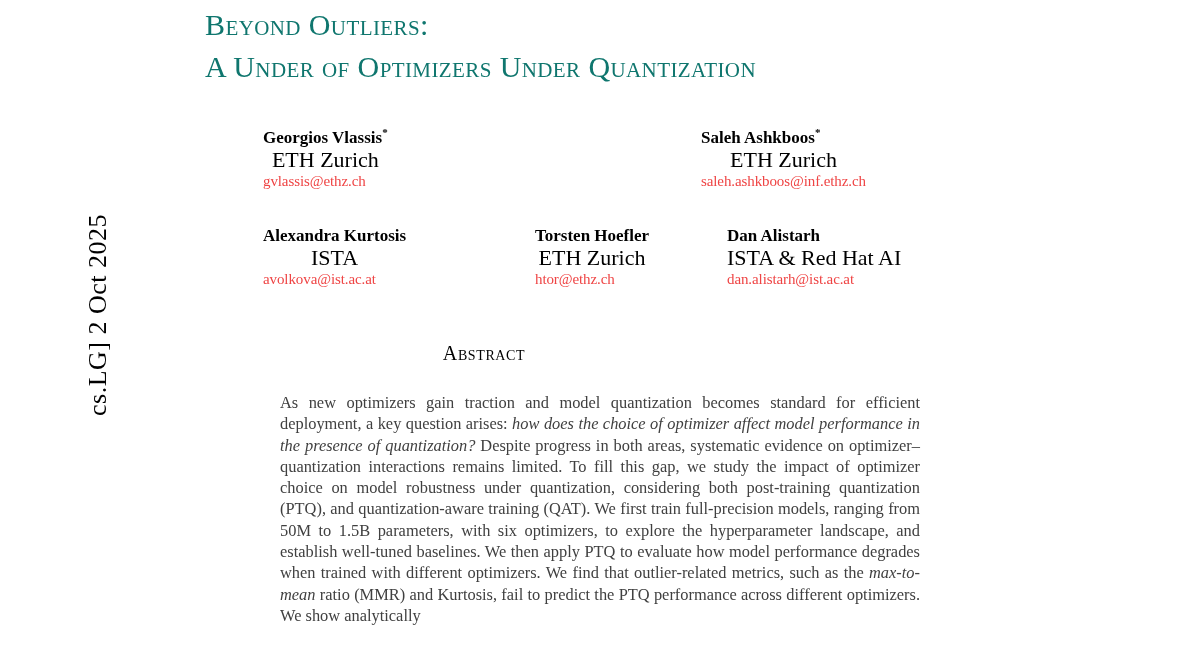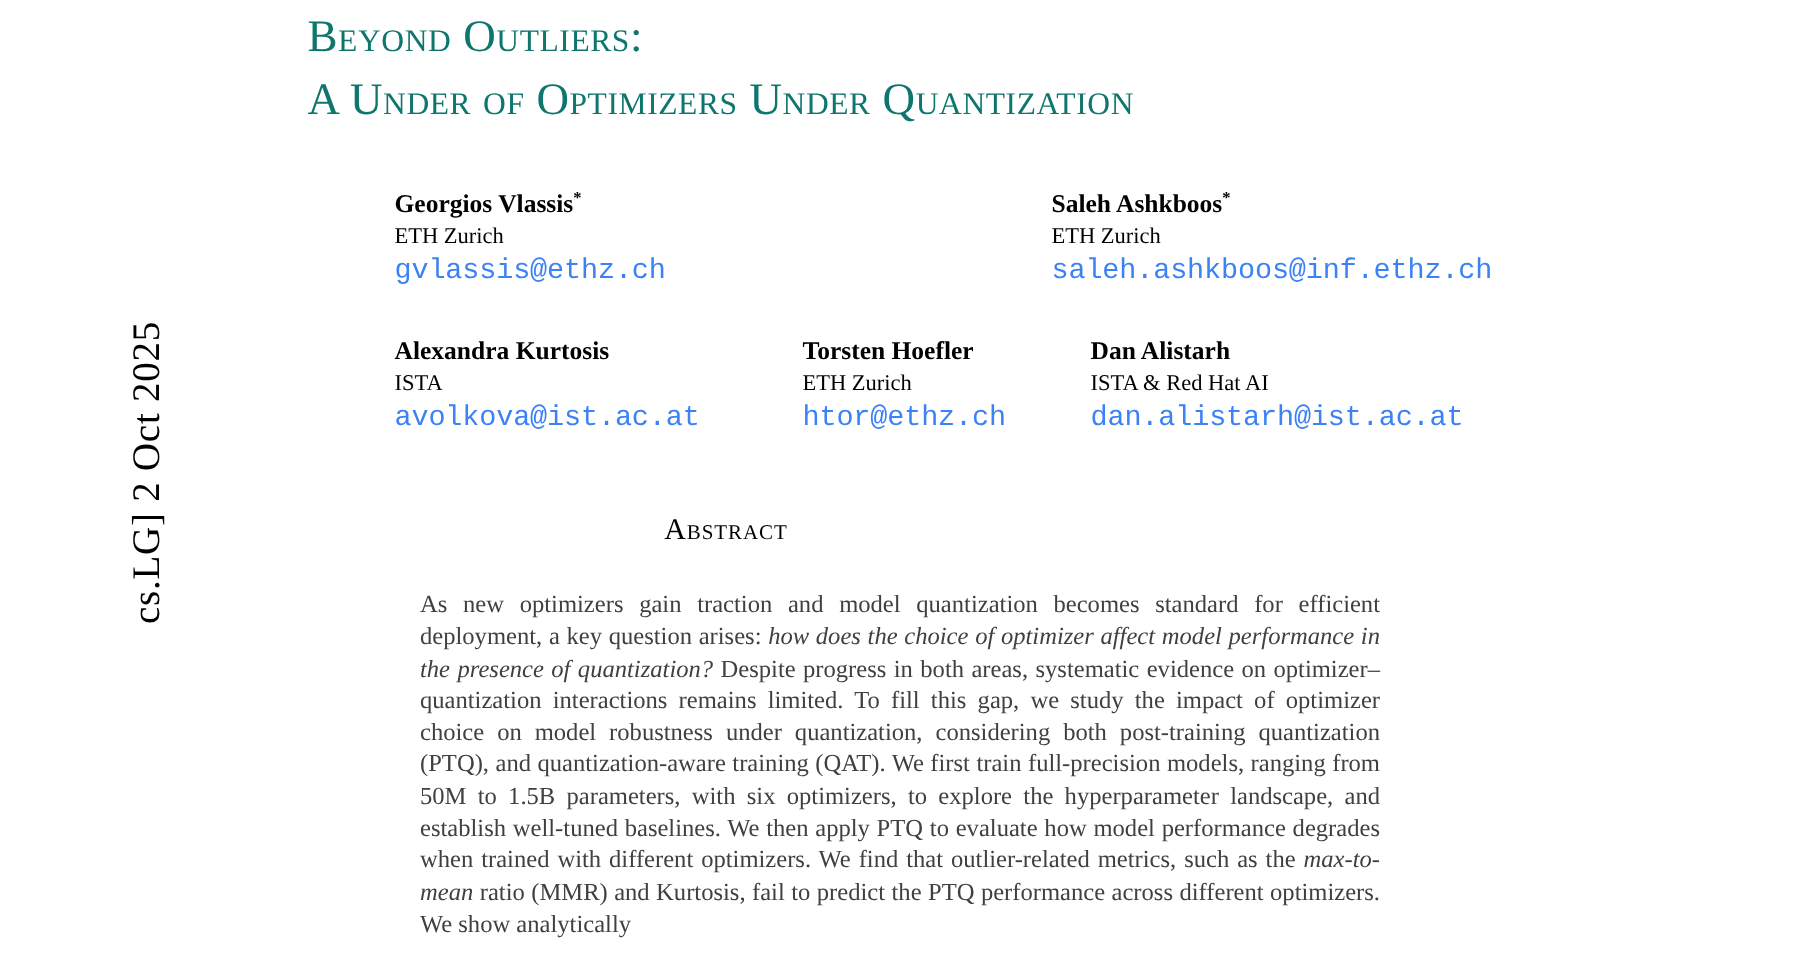--- a/index.html
+++ b/index.html
@@ -79,29 +79,30 @@
     line-height: 22px;
     white-space: nowrap;
   }
   .author-name sup {
     font-size: 11px;
     font-weight: bold;
     vertical-align: super;
   }
   .author-affil {
     font-family: "Liberation Serif", serif;
-    font-size: 15px;
+    font-size: 22px;
     line-height: 21px;
     white-space: nowrap;
+    text-align: center;
   }
   .author-email {
-    font-family: Liberation Mono, monospace;
-    font-size: 19px;
+    font-family: Liberation Serif, serif;
+    font-size: 15px;
     line-height: 22px;
-    color: #3b82f6;
+    color: #ef4444;
     white-space: nowrap;
     letter-spacing: -0.1px;
   }
 
   .abstract-head {
     position: absolute;
     left: 0;
     top: 342px;
     width: 968px;
     text-align: center;

